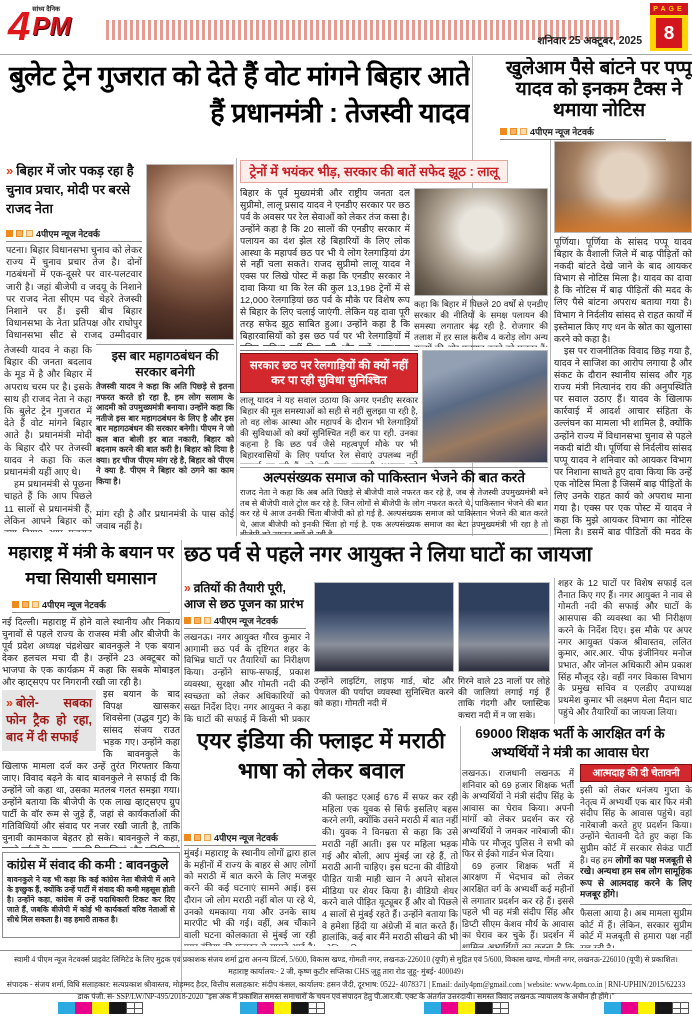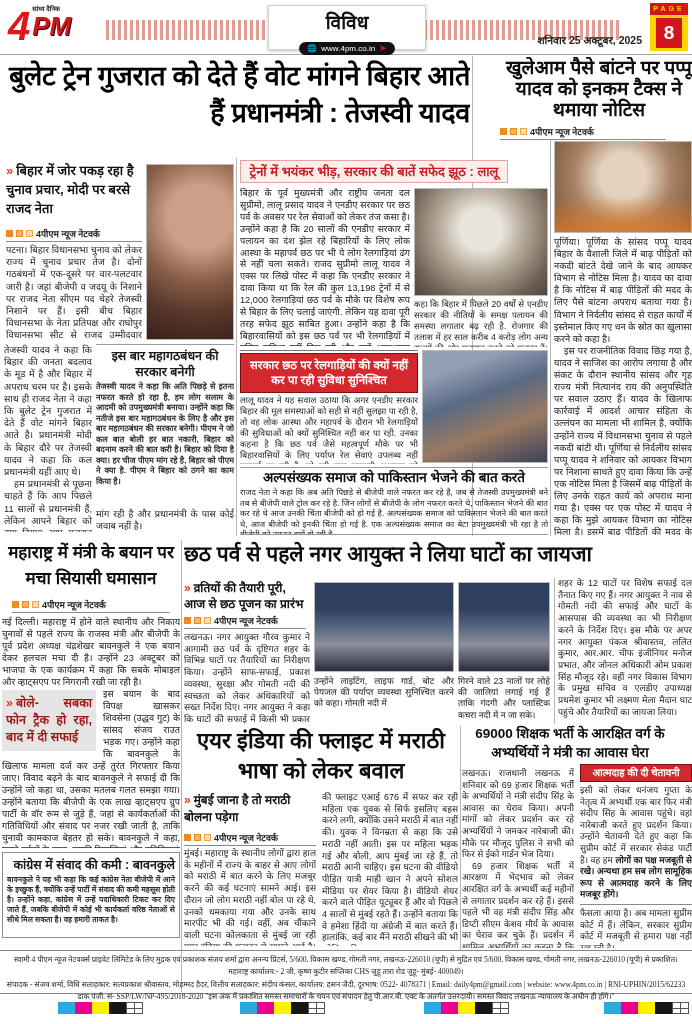--- a/index.html
+++ b/index.html
@@ -48,21 +48,21 @@
 
   
   .mgb{border-top:1px solid #999;}
   .mgb .t{font-size:12.5px;line-height:16px;font-weight:800;text-align:center;padding:3px 2px 2px;}
   .mgb .b{font-size:8.1px;line-height:10.5px;text-align:justify;font-weight:bold;color:#333;}
   .redbox-title{background:#d3282e;color:#fff;font-weight:800;font-size:11.5px;line-height:15px;text-align:center;padding:4px 4px;border:1px solid #7e0d10;}
   .alertlabel{background:#d3282e;color:#fff;font-weight:800;font-size:10px;line-height:16px;text-align:center;border:1px solid #7e0d10;}
   .quotebox{float:left;width:86px;background:#e5e5e5;margin:2px 7px 2px 0;padding:5px 4px;
             font-size:12.5px;line-height:17px;font-weight:800;color:#9c1b18;text-indent:0;}
   .bordbox{border:1px solid #8d8d8d;padding:3px 4px;box-sizing:border-box;}
-  .bordbox .t{font-size:12.5px;font-weight:800;text-align:right;padding-bottom:2px;}
+  .bordbox .t{font-size:12.5px;font-weight:800;text-align:left;padding-bottom:2px;}
   .bordbox .b{font-size:7.7px;line-height:9.9px;font-weight:bold;text-align:justify;color:#333;}
 
   
   .photo{position:absolute;border:1px solid #bbb;box-sizing:border-box;}
   .ph-tejashwi{background:radial-gradient(circle at 62% 30%,#caa188 0 24%,#8a5f49 48%,#5a382b 72%,#36201a);}
   .ph-lalu{background:radial-gradient(circle at 50% 38%,#e9e5dd 0 22%,#b0a494 48%,#6d6154 80%,#4d443a);}
   .ph-train{background:linear-gradient(160deg,#93a0b4 0 18%,#5a6a84 42%,#9a7a60 68%,#3c415a);}
   .ph-ghat{background:linear-gradient(180deg,#2f3f5e 0 30%,#5b6b85 52%,#8a8f9a 70%,#2c2d3c);}
   .ph-pappu-inline{display:block;width:100%;height:92px;border:1px solid #bbb;box-sizing:border-box;margin-bottom:3px;
        background:linear-gradient(180deg,rgba(0,0,0,0) 60%,rgba(231,127,36,.75)),radial-gradient(circle at 50% 38%,#e3d2c0 0 26%,#a78264 56%,#6e4f3a);}
@@ -83,30 +83,20 @@
   <div class="abs stripe" style="left:106px;top:20px;width:516px;height:20px;"></div>
 
   <div class="abs" style="left:8px;top:6px;display:flex;align-items:flex-start;gap:2px;z-index:3;">
     <span class="logo4">4</span>
     <span style="display:inline-flex;flex-direction:column;line-height:1;">
       <span class="tagline">सांध्य दैनिक</span>
       <span class="logoPM">PM</span>
     </span>
   </div>
 
-  <div class="abs centerbox ctr" style="left:268px;top:5px;width:158px;height:45px;padding-top:3px;box-sizing:border-box;">
-    <div class="section-title">विविध</div>
-    <div style="margin-top:2px;">
-      <span class="urlpill">
-        <span>🌐</span>
-        <span>www.4pm.co.in</span>
-        <span class="urlarrow">➤</span>
-      </span>
-    </div>
-  </div>
 
   <div class="abs dateline" style="left:470px;top:33px;width:172px;">शनिवार 25 अक्टूबर, 2025</div>
 
   <div class="abs" style="left:650px;top:3px;width:38px;">
     <div class="pagebox-top">PAGE</div>
     <div class="pagebox-bottom" style="height:36px;">
       <div class="pagebox-num">8</div>
     </div>
   </div>
 
@@ -201,23 +191,20 @@
     </div>
     <div class="body just" style="font-size:9px;line-height:11.7px;margin-top:3px;">लखनऊ। नगर आयुक्त गौरव कुमार ने आगामी छठ पर्व के दृष्टिगत शहर के विभिन्न घाटों पर तैयारियों का निरीक्षण किया। उन्होंने साफ-सफाई, प्रकाश व्यवस्था, सुरक्षा और गोमती नदी की स्वच्छता को लेकर अधिकारियों को सख्त निर्देश दिए। नगर आयुक्त ने कहा कि घाटों की सफाई में किसी भी प्रकार की लापरवाही बर्दाश्त नहीं की जाएगी।</div>
   </div>
   <div class="photo ph-ghat" style="left:314px;top:582px;width:140px;height:90px;"></div>
   <div class="abs clip body" style="left:314px;top:676px;width:140px;height:46px;font-size:8.8px;line-height:11.2px;text-align:justify;">उन्होंने लाइटिंग, लाइफ गार्ड, बोट और पेयजल की पर्याप्त व्यवस्था सुनिश्चित करने को कहा। गोमती नदी में</div>
   <div class="photo ph-ghat" style="left:458px;top:582px;width:92px;height:90px;"></div>
   <div class="abs clip body" style="left:458px;top:676px;width:92px;height:46px;font-size:8.8px;line-height:11.2px;text-align:justify;">गिरने वाले 23 नालों पर लोहे की जालियां लगाई गई हैं ताकि गंदगी और प्लास्टिक कचरा नदी में न जा सके।</div>
   <div class="abs clip body just" style="left:558px;top:578px;width:134px;height:144px;font-size:9px;line-height:11.7px;">शहर के 12 घाटों पर विशेष सफाई दल तैनात किए गए हैं। नगर आयुक्त ने नाव से गोमती नदी की सफाई और घाटों के आसपास की व्यवस्था का भी निरीक्षण करने के निर्देश दिए। इस मौके पर अपर नगर आयुक्त पंकज श्रीवास्तव, ललित कुमार, आर.आर. चीफ इंजीनियर मनोज प्रभात, और जोनल अधिकारी ओम प्रकाश सिंह मौजूद रहे। वहीं नगर विकास विभाग के प्रमुख सचिव व एलडीए उपाध्यक्ष प्रथमेश कुमार भी लक्ष्मण मेला मैदान घाट पहुंचे और तैयारियों का जायजा लिया।</div>
 
   <div class="abs clip headline ctr" style="left:184px;top:726px;width:274px;height:62px;font-size:22px;line-height:30px;">एयर इंडिया की फ्लाइट में मराठी भाषा को लेकर बवाल</div>
-  <div class="abs clip subhead" style="left:184px;top:792px;width:132px;height:36px;font-size:12px;line-height:17px;">
-    <span class="chev">»</span><span>मुंबई जाना है तो मराठी बोलना पड़ेगा</span>
-  </div>
   <div class="abs byline" style="left:184px;top:831px;width:132px;">
     <span class="sq sq1"></span>
     <span class="sq sq2"></span>
     <span class="sq sq3"></span>
     <span class="txt">4पीएम न्यूज नेटवर्क</span>
   </div>
   <div class="abs clip body just" style="left:184px;top:848px;width:132px;height:98px;font-size:9px;line-height:11.7px;">मुंबई। महाराष्ट्र के स्थानीय लोगों द्वारा हाल के महीनों में राज्य के बाहर से आए लोगों को मराठी में बात करने के लिए मजबूर करने की कई घटनाएं सामने आई। इस दौरान जो लोग मराठी नहीं बोल पा रहे थे, उनको धमकाया गया और उनके साथ मारपीट भी की गई। वहीं, अब चौंकाने वाली घटना कोलकाता से मुंबई जा रही एयर इंडिया की फ्लाइट से सामने आई है। दरअसल, घटना 23 अक्टूबर की है। जब कोलकाता से मुंबई जा रही एयर इंडिया</div>
   <div class="abs clip body just" style="left:322px;top:792px;width:136px;height:154px;font-size:9px;line-height:11.7px;">की फ्लाइट एआई 676 में सफर कर रही महिला एक युवक से सिर्फ इसलिए बहस करने लगी, क्योंकि उसने मराठी में बात नहीं की। युवक ने विनम्रता से कहा कि उसे मराठी नहीं आती। इस पर महिला भड़क गई और बोली, आप मुंबई जा रहे हैं, तो मराठी आनी चाहिए। इस घटना की वीडियो पीड़ित यात्री माही खान ने अपने सोशल मीडिया पर शेयर किया है। वीडियो शेयर करने वाले पीड़ित यूट्यूबर हैं और वो पिछले 4 सालों से मुंबई रहते हैं। उन्होंने बताया कि वे हमेशा हिंदी या अंग्रेजी में बात करते हैं। हालांकि, कई बार मैंने मराठी सीखने की भी कोशिश की।</div>
 
   <div class="abs clip headline ctr" style="left:462px;top:724px;width:216px;height:40px;font-size:13.5px;line-height:19px;">69000 शिक्षक भर्ती के आरक्षित वर्ग के अभ्यर्थियों ने मंत्री का आवास घेरा</div>

